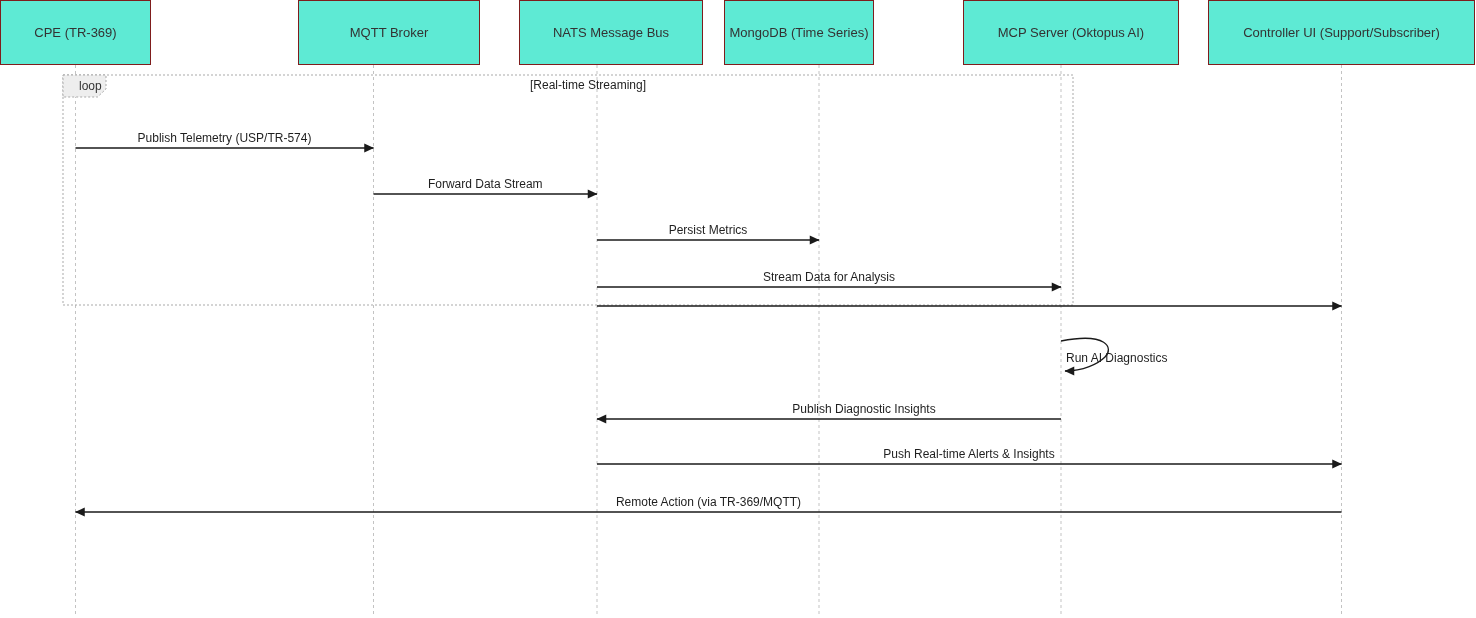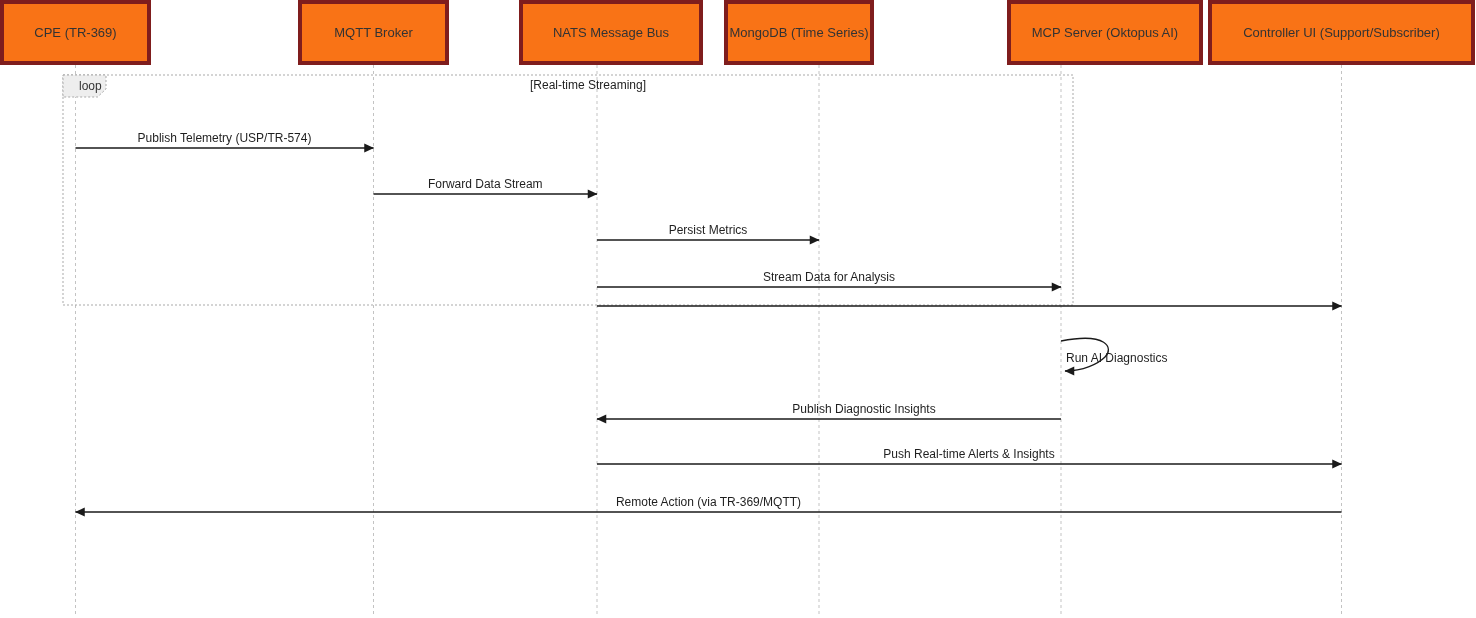--- a/index.html
+++ b/index.html
@@ -9,22 +9,22 @@
     height: 618px;
     background: #ffffff;
     font-family: "Liberation Sans", sans-serif;
     overflow: hidden;
   }
   #diagram-svg { position: absolute; left: 0; top: 0; }
   .participant {
     position: absolute;
     top: 0;
     height: 65px;
-    background: #f97316;
-    border: 4px solid #7f1d1d;
+    background: #5eead4;
+    border: 1px solid #7f1d1d;
     box-sizing: border-box;
     display: flex;
     align-items: center;
     justify-content: center;
     color: #333333;
     font-size: 13px;
     text-align: center;
     line-height: 1.2;
   }
   .msg-label {
@@ -93,30 +93,30 @@
         <line x1="1061" y1="419" x2="597" y2="419" stroke="#1a1a1a" stroke-width="1.3" marker-end="url(#ah)"></line>
         <line x1="597" y1="464" x2="1341.5" y2="464" stroke="#1a1a1a" stroke-width="1.3" marker-end="url(#ah)"></line>
         <line x1="1341.5" y1="512" x2="75.5" y2="512" stroke="#1a1a1a" stroke-width="1.3" marker-end="url(#ah)"></line>
       </g>
   </svg>
 
   <div id="participants">
       <div class="participant" style="left: 0px; width: 151px;">
         <span>CPE (TR-369)</span>
       </div>
-      <div class="participant" style="left: 298px; width: 151px;">
+      <div class="participant" style="left: 298px; width: 182px;">
         <span>MQTT Broker</span>
       </div>
       <div class="participant" style="left: 519px; width: 184px;">
         <span>NATS Message Bus</span>
       </div>
       <div class="participant" style="left: 724px; width: 150px;">
         <span>MongoDB (Time Series)</span>
       </div>
-      <div class="participant" style="left: 963px; width: 196px; margin-left: 44px;">
+      <div class="participant" style="left: 963px; width: 216px;">
         <span>MCP Server (Oktopus AI)</span>
       </div>
       <div class="participant" style="left: 1208px; width: 267px;">
         <span>Controller UI (Support/Subscriber)</span>
       </div>
     </div>
 
   <div class="loop-op" style="left:72px; top:79px;">loop</div>
 
   <div class="loop-cond" style="left:588px; top:78px;">[Real-time Streaming]</div>

